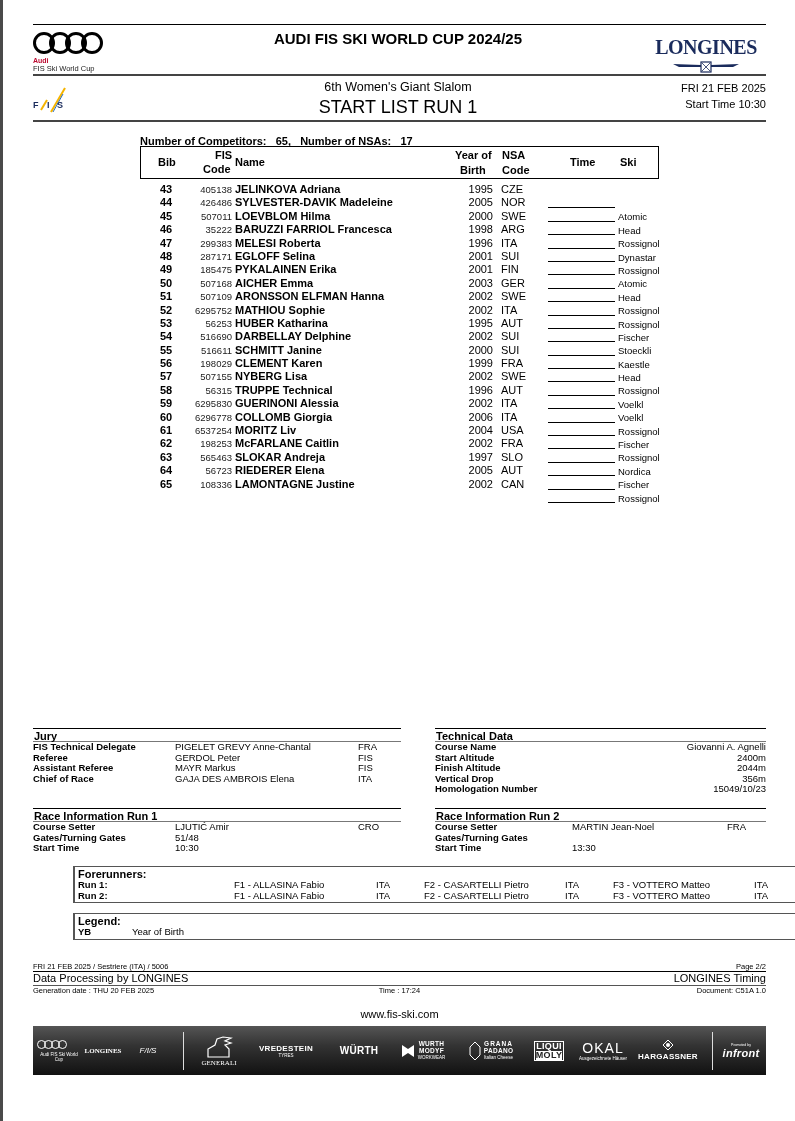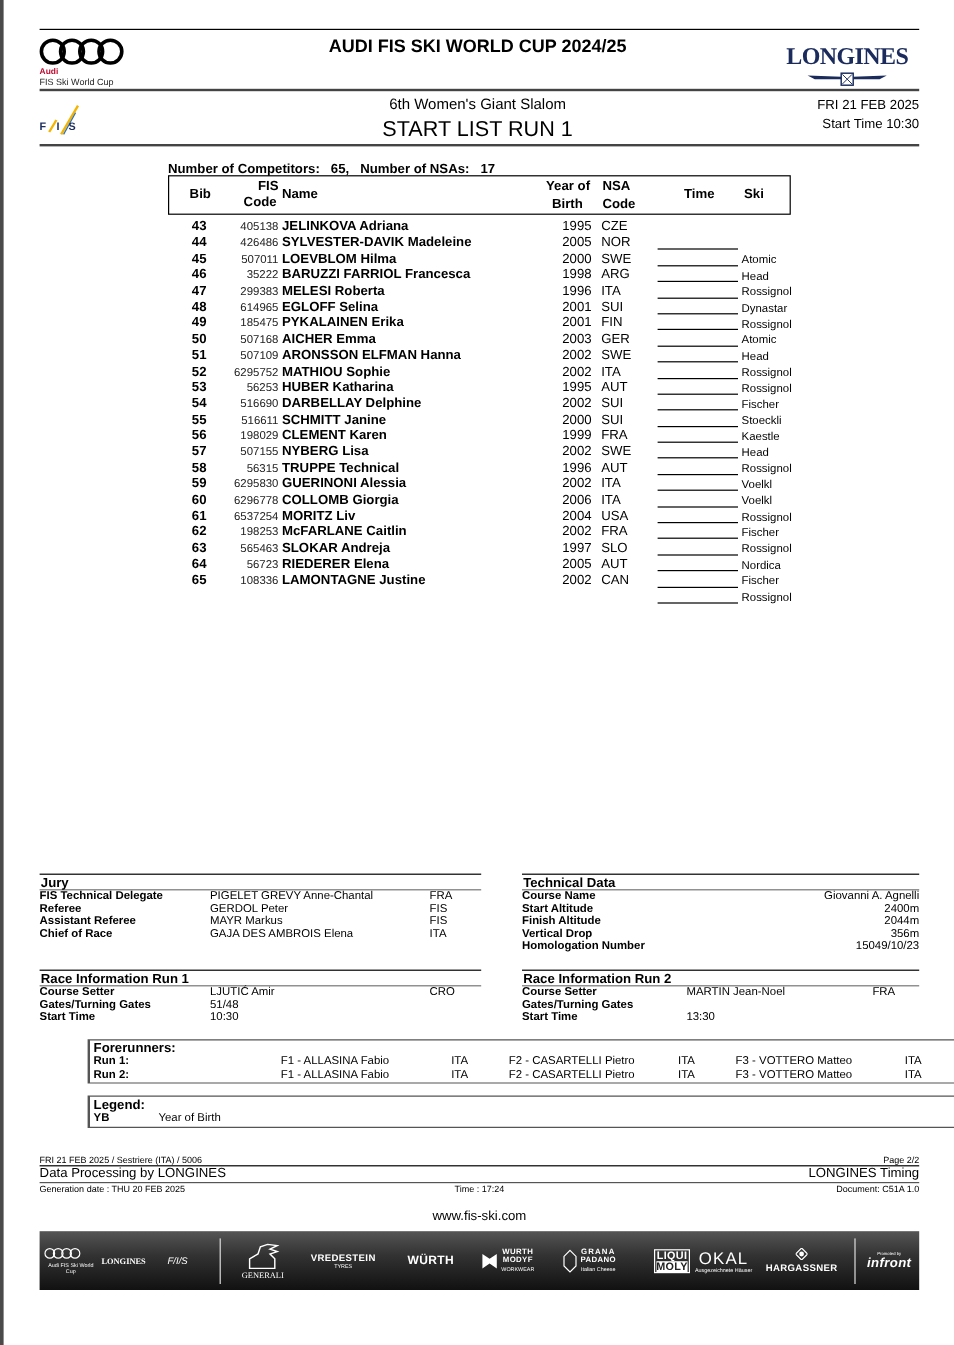--- a/index.html
+++ b/index.html
@@ -159,21 +159,21 @@
       <span class="c-bib">47</span>
       <span class="c-fis">299383</span>
       <span class="c-name">MELESI Roberta</span>
       <span class="c-yob">1996</span>
       <span class="c-nsa">ITA</span>
       <span class="c-time"></span>
       <span class="c-ski">Dynastar</span>
     </div>
     <div class="row">
       <span class="c-bib">48</span>
-      <span class="c-fis">614965</span>
+      <span class="c-fis">287171</span>
       <span class="c-name">EGLOFF Selina</span>
       <span class="c-yob">2001</span>
       <span class="c-nsa">SUI</span>
       <span class="c-time"></span>
       <span class="c-ski">Rossignol</span>
     </div>
     <div class="row">
       <span class="c-bib">49</span>
       <span class="c-fis">185475</span>
       <span class="c-name">PYKALAINEN Erika</span>
@@ -503,21 +503,21 @@
   <div class="sp" style="left:430px; width:56px; flex-direction:row; gap:3px;">
     <svg width="12" height="20" viewBox="0 0 12 20">
         <path d="M6 1 L11 6 L11 14 L6 19 L1 14 L1 6 Z" fill="none" stroke="#fff" stroke-width="1"></path>
       </svg>
     <div style="display:flex; flex-direction:column; line-height:7px;">
       <span class="sp-big" style="font-size:6.5px; letter-spacing:1px;">GRANA</span>
       <span class="sp-big" style="font-size:6.5px;">PADANO</span>
       <span class="sp-small">Italian Cheese</span>
     </div>
   </div>
-  <div class="sp" style="left:498px; width:36px;margin-left:11px;">
+  <div class="sp" style="left:498px; width:36px;">
     <div style="border:1.5px solid #fff; padding:0 1px; line-height:9px; text-align:center;">
       <div class="sp-big" style="font-size:9px;">LIQUI</div>
       <div class="sp-big" style="font-size:9px; background:#fff; color:#222;">MOLY</div>
     </div>
   </div>
   <div class="sp" style="left:546px; width:48px;">
     <div style="font-size:14px; letter-spacing:1px;">OKAL</div>
     <div class="sp-small">Ausgezeichnete Häuser</div>
   </div>
   <div class="sp" style="left:604px; width:62px;">

